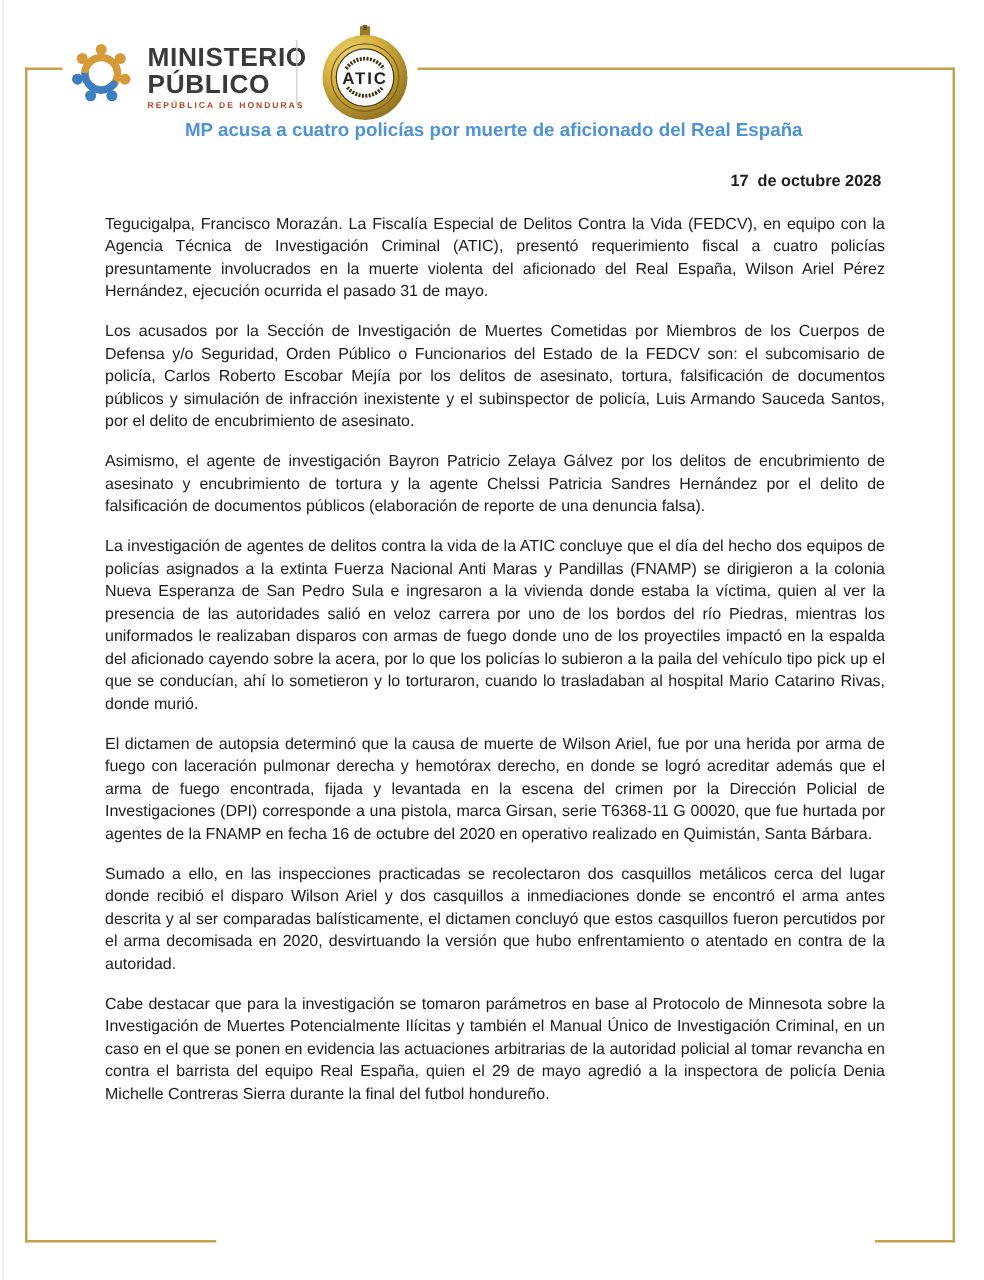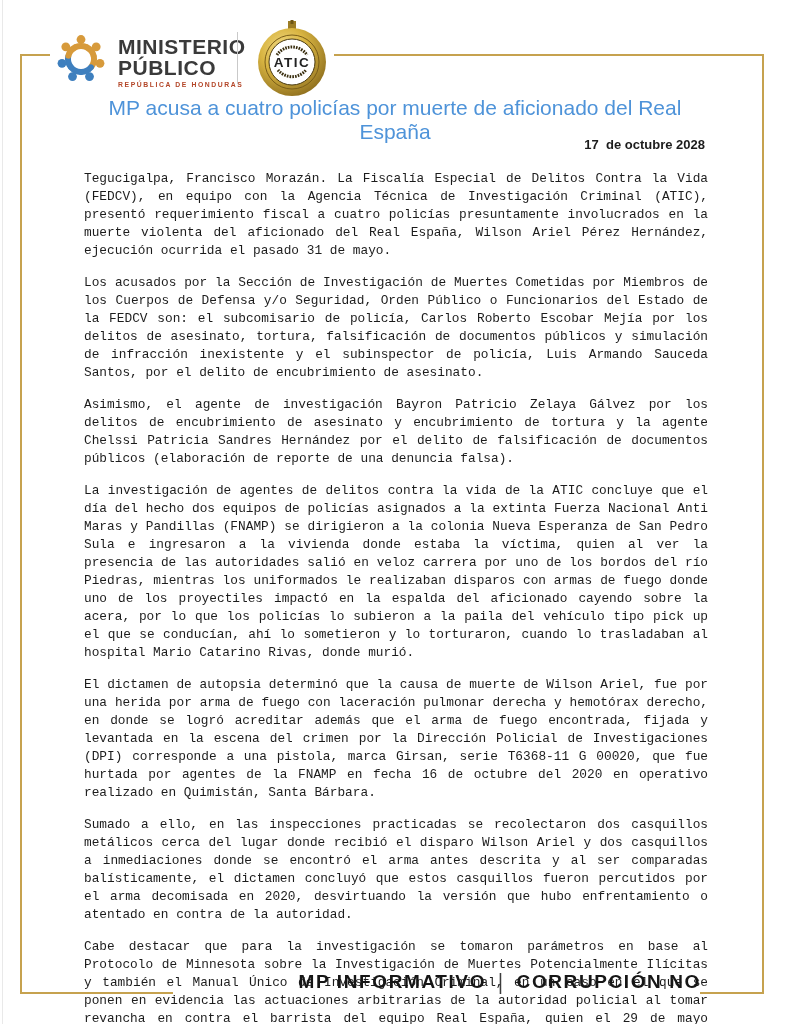--- a/index.html
+++ b/index.html
@@ -33,34 +33,34 @@
   .org-sub{
     margin-top:3px;font-size:6.8px;font-weight:bold;color:#b34527;
     letter-spacing:1.6px;white-space:nowrap;
   }
   .logo-divider{position:absolute;left:187px;top:10px;width:1px;height:52px;background:#c9c9c9;}
   .atic-logo{position:absolute;left:204px;top:-2px;width:76px;height:78px;}
 
   
   .title{
     position:absolute;left:85px;top:96px;width:620px;
-    text-align:center;font-size:21px;font-weight:normal;color:#4e93d9;
+    text-align:center;font-size:15px;font-weight:bold;color:#4e93d9;
   }
   .date{
     position:absolute;right:82px;top:137px;
     font-size:13px;font-weight:bold;color:#1c1c1c;white-space:pre;
   }
 
   
   .body-text{
     position:absolute;left:84px;top:170px;width:624px;
     font-size:12.8px;color:#1c1c1c;
   }
   .body-text p{
-    margin:0 0 14px 0;line-height:18px;text-align:justify;font-family:Liberation Mono, monospace;
+    margin:0 0 14px 0;line-height:18px;text-align:justify;
   }
 
   
   .footer{
     position:absolute;right:86px;top:971px;
     font-size:19px;font-weight:bold;color:#161616;
     letter-spacing:1.6px;white-space:nowrap;
   }
   .footer .divider{
     display:inline-block;margin:0 12px;color:#3c3c3c;font-weight:normal;
@@ -143,17 +143,14 @@
   <div class="body-text">
     <p>Tegucigalpa, Francisco Morazán. La Fiscalía Especial de Delitos Contra la Vida (FEDCV), en equipo con la Agencia Técnica de Investigación Criminal (ATIC), presentó requerimiento fiscal a cuatro policías presuntamente involucrados en la muerte violenta del aficionado del Real España, Wilson Ariel Pérez Hernández, ejecución ocurrida el pasado 31 de mayo.</p>
     <p>Los acusados por la Sección de Investigación de Muertes Cometidas por Miembros de los Cuerpos de Defensa y/o Seguridad, Orden Público o Funcionarios del Estado de la FEDCV son: el subcomisario de policía, Carlos Roberto Escobar Mejía por los delitos de asesinato, tortura, falsificación de documentos públicos y simulación de infracción inexistente y el subinspector de policía, Luis Armando Sauceda Santos, por el delito de encubrimiento de asesinato.</p>
     <p>Asimismo, el agente de investigación Bayron Patricio Zelaya Gálvez por los delitos de encubrimiento de asesinato y encubrimiento de tortura y la agente Chelssi Patricia Sandres Hernández por el delito de falsificación de documentos públicos (elaboración de reporte de una denuncia falsa).</p>
     <p>La investigación de agentes de delitos contra la vida de la ATIC concluye que el día del hecho dos equipos de policías asignados a la extinta Fuerza Nacional Anti Maras y Pandillas (FNAMP) se dirigieron a la colonia Nueva Esperanza de San Pedro Sula e ingresaron a la vivienda donde estaba la víctima, quien al ver la presencia de las autoridades salió en veloz carrera por uno de los bordos del río Piedras, mientras los uniformados le realizaban disparos con armas de fuego donde uno de los proyectiles impactó en la espalda del aficionado cayendo sobre la acera, por lo que los policías lo subieron a la paila del vehículo tipo pick up el que se conducían, ahí lo sometieron y lo torturaron, cuando lo trasladaban al hospital Mario Catarino Rivas, donde murió.</p>
     <p>El dictamen de autopsia determinó que la causa de muerte de Wilson Ariel, fue por una herida por arma de fuego con laceración pulmonar derecha y hemotórax derecho, en donde se logró acreditar además que el arma de fuego encontrada, fijada y levantada en la escena del crimen por la Dirección Policial de Investigaciones (DPI) corresponde a una pistola, marca Girsan, serie T6368-11 G 00020, que fue hurtada por agentes de la FNAMP en fecha 16 de octubre del 2020 en operativo realizado en Quimistán, Santa Bárbara.</p>
     <p>Sumado a ello, en las inspecciones practicadas se recolectaron dos casquillos metálicos cerca del lugar donde recibió el disparo Wilson Ariel y dos casquillos a inmediaciones donde se encontró el arma antes descrita y al ser comparadas balísticamente, el dictamen concluyó que estos casquillos fueron percutidos por el arma decomisada en 2020, desvirtuando la versión que hubo enfrentamiento o atentado en contra de la autoridad.</p>
     <p>Cabe destacar que para la investigación se tomaron parámetros en base al Protocolo de Minnesota sobre la Investigación de Muertes Potencialmente Ilícitas y también el Manual Único de Investigación Criminal, en un caso en el que se ponen en evidencia las actuaciones arbitrarias de la autoridad policial al tomar revancha en contra el barrista del equipo Real España, quien el 29 de mayo agredió a la inspectora de policía Denia Michelle Contreras Sierra durante la final del futbol hondureño.</p>
   </div>
 
-  <div class="footer">
-    <span>MP INFORMATIVO</span><span class="divider">|</span><span>CORRUPCIÓN NO</span>
-  </div>
 
 </div>
 
 </body></html>

